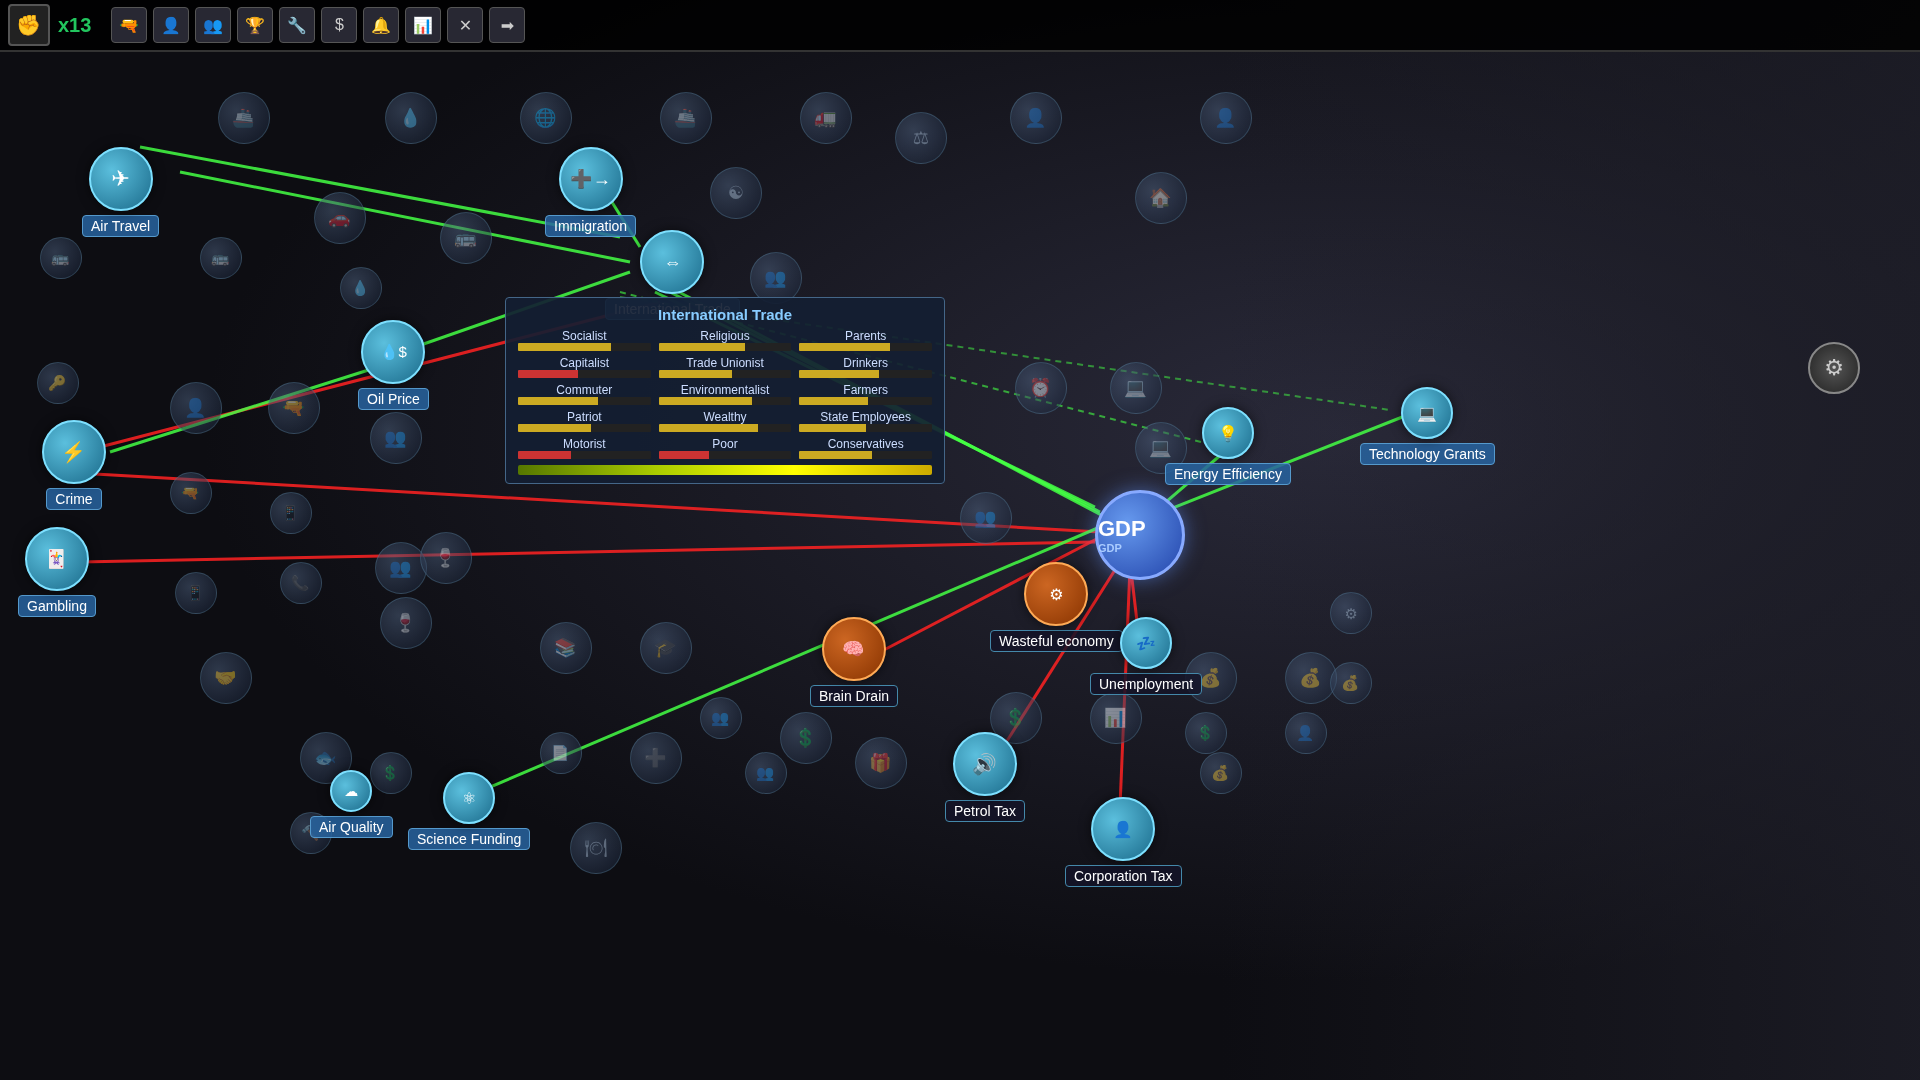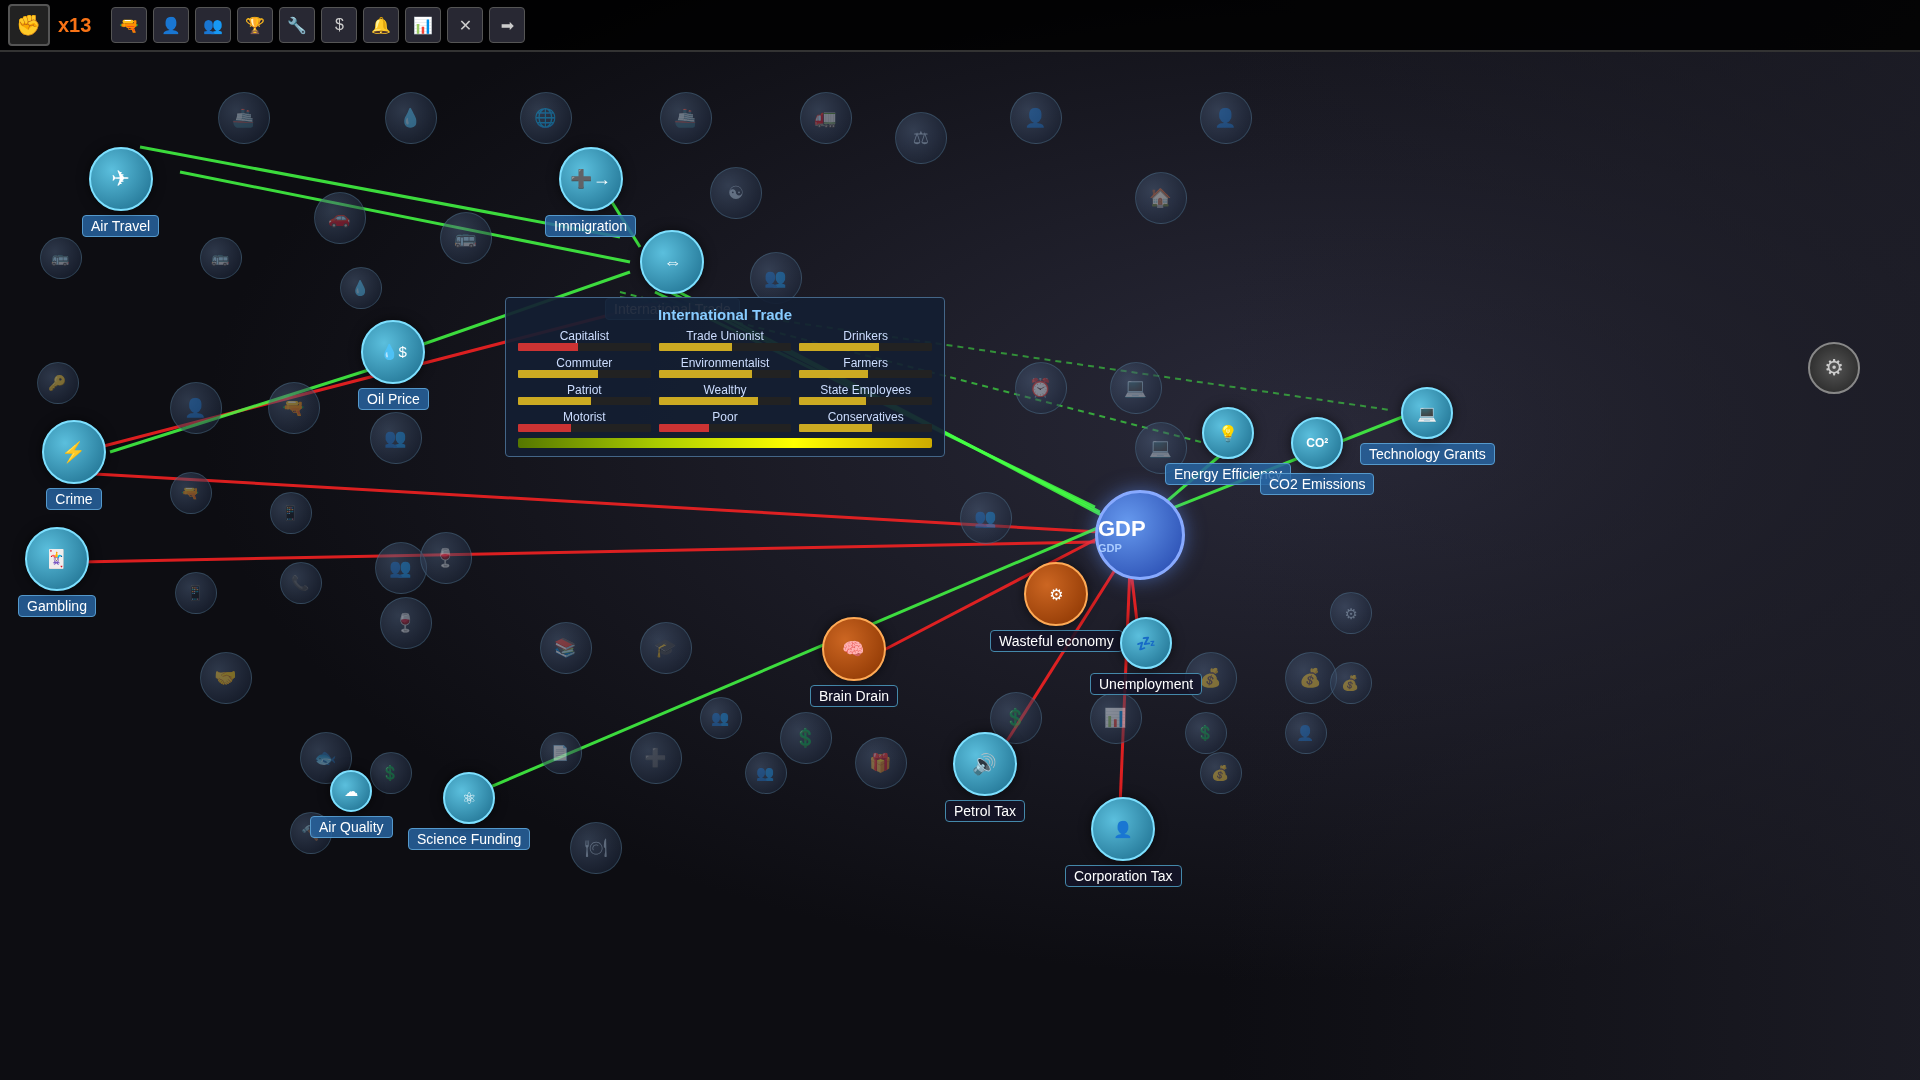--- a/index.html
+++ b/index.html
@@ -50,21 +50,21 @@
       border: 2px solid #555;
       border-radius: 4px;
       display: flex;
       align-items: center;
       justify-content: center;
       font-size: 20px;
       color: #fff;
       margin-right: 8px;
     }
     .topbar-speed {
-      color: #f97316;
+      color: #22c55e;
       font-size: 20px;
       font-weight: bold;
       margin-right: 20px;
     }
     .topbar-stats {
       display: flex;
       gap: 30px;
       flex: 1;
       align-items: center;
     }
@@ -430,24 +430,20 @@
       <span>GDP</span>
       <span class="gdp-sublabel">GDP</span>
     </div>
   </div>
 
   <div class="node" style="left:1165px; top:355px;">
     <div class="node-circle blue sz-sm" style="font-size:16px;">💡</div>
     <div class="node-label">Energy Efficiency</div>
   </div>
 
-  <div class="node" style="left:1260px; top:365px;">
-    <div class="node-circle blue sz-sm" style="font-size:12px; font-weight:bold;">CO²</div>
-    <div class="node-label">CO2 Emissions</div>
-  </div>
 
   <div class="node" style="left:1360px; top:335px;">
     <div class="node-circle blue sz-sm" style="font-size:16px;">💻</div>
     <div class="node-label">Technology Grants</div>
   </div>
 
   <div class="node" style="left:990px; top:510px;">
     <div class="node-circle orange sz-md" style="font-size:16px;">⚙</div>
     <div class="node-label dark">Wasteful economy</div>
   </div>
@@ -482,20 +478,40 @@
     <div class="node-label">Air Quality</div>
   </div>
 
   <div class="settings-circle" style="right: 60px; top: 290px;">⚙</div>
 
   <div class="popup-panel" style="left:505px; top:245px; width:440px;">
     <div id="popup-content">
         <div class="popup-title">International Trade</div>
         <div style="display: grid; grid-template-columns: 1fr 1fr 1fr; gap: 2px 8px; margin-bottom: 5px;">
           <div>
+            <div class="popup-group-label">Socialist</div>
+            <div class="approval-bar-wrap">
+              <div class="approval-bar-yellow" style="width: 70%;"></div>
+            </div>
+          </div>
+          <div>
+            <div class="popup-group-label">Religious</div>
+            <div class="approval-bar-wrap">
+              <div class="approval-bar-yellow" style="width: 65%;"></div>
+            </div>
+          </div>
+          <div>
+            <div class="popup-group-label">Parents</div>
+            <div class="approval-bar-wrap">
+              <div class="approval-bar-yellow" style="width: 68%;"></div>
+            </div>
+          </div>
+        </div>
+        <div style="display: grid; grid-template-columns: 1fr 1fr 1fr; gap: 2px 8px; margin-bottom: 5px;">
+          <div>
             <div class="popup-group-label">Capitalist</div>
             <div class="approval-bar-wrap">
               <div class="approval-bar-neg" style="width: 45%;"></div>
             </div>
           </div>
           <div>
             <div class="popup-group-label">Trade Unionist</div>
             <div class="approval-bar-wrap">
               <div class="approval-bar-yellow" style="width: 55%;"></div>
             </div>

